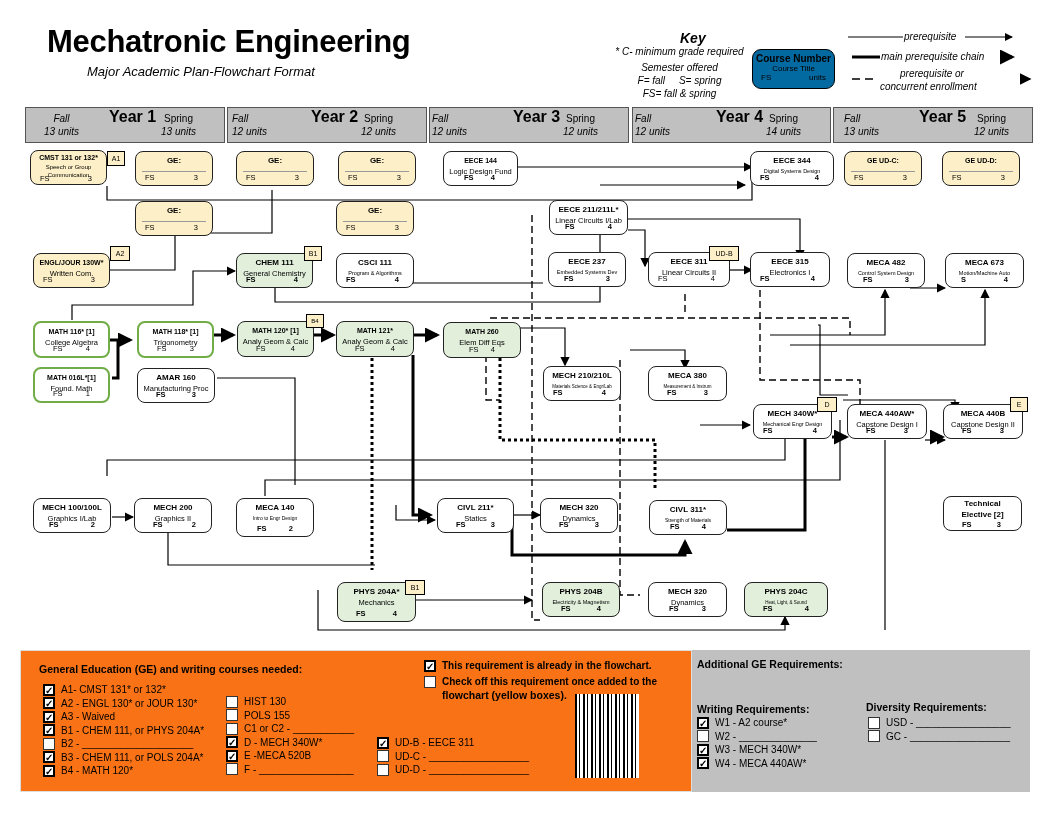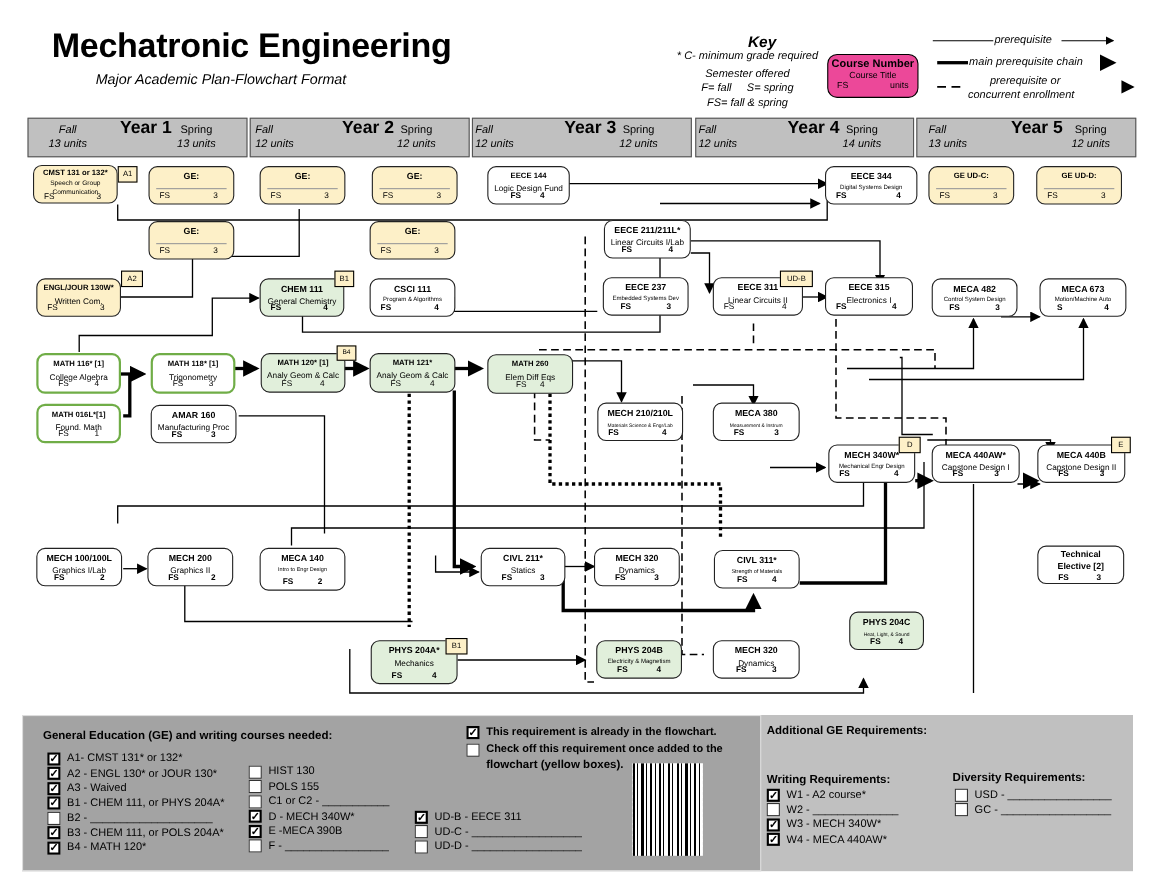--- a/index.html
+++ b/index.html
@@ -2,40 +2,40 @@
 <html><head>
 <meta charset="utf-8">
 <style>
   * { box-sizing: border-box; margin: 0; padding: 0; }
   body { width: 1055px; height: 814px; background: #fff; font-family: "Liberation Sans", sans-serif; position: relative; overflow: hidden; color: #000; }
   .abs { position: absolute; }
   .title { left: 47px; top: 24px; font-size: 31px; font-weight: bold; letter-spacing: -0.3px; }
   .subtitle { left: 87px; top: 64px; font-size: 13px; font-style: italic; }
   .key-title { left: 680px; top: 30px; font-size: 14px; font-weight: bold; font-style: italic; }
   .key-line { font-size: 10px; font-style: italic; text-align: center; }
-  .key-box { left: 752px; top: 49px; width: 83px; height: 40px; border: 1.5px solid #000; border-radius: 9px; background: #ec4899; text-align: center; font-size: 8px; }
+  .key-box { left: 752px; top: 49px; width: 83px; height: 40px; border: 1.5px solid #000; border-radius: 9px; background: #0369a1; text-align: center; font-size: 8px; }
   .key-box .num { font-weight: bold; font-size: 10px; margin-top: 3px; }
   .legend-label { font-size: 10px; font-style: italic; }
   .year-bar { top: 107px; height: 36px; background: #c0c0c0; border: 1.5px solid #555; }
   .yb-fall { position: absolute; left: 10px; top: 4px; font-size: 10px; font-style: italic; line-height: 13px; }
   .yb-year { position: absolute; top: 0; font-size: 16px; font-weight: bold; }
   .yb-spring { position: absolute; top: 4px; font-size: 10px; line-height: 13px; text-align: center; }
   .yb-spring i { font-style: italic; }
   .course { position: absolute; border: 1.3px solid #222; border-radius: 8px; background: #fff; text-align: center; font-size: 8px; line-height: 11px; padding-top: 3px; }
   .course.ge { background: #fdf0c8; }
   .course.green { background: #e1efdb; border-color: #222; }
   .course.green-ol { border: 2px solid #70ad47; }
   .course .cnum { font-weight: bold; font-size: 8px; }
   .course .ctitle { font-size: 7.5px; }
   .course .ctitle.small { font-size: 5px; }
   .course .cfoot { position: absolute; left: 9px; right: 14px; bottom: 2px; display: flex; justify-content: space-between; font-size: 7.5px; font-weight: bold; }
   .course.ge .cfoot, .course.green-ol .cfoot { font-weight: normal; }
   .course .rule { position: absolute; left: 6px; right: 6px; bottom: 13px; border-top: 1px solid #999; }
   .tag { position: absolute; border: 1.5px solid #000; background: #fdf0c8; font-size: 7px; text-align: center; line-height: 13px; height: 15px; }
-  .panel-left { left: 20px; top: 650px; width: 672px; height: 142px; background: #a3a3a3; border: 1px solid #ddd; }
+  .panel-left { left: 20px; top: 650px; width: 672px; height: 142px; background: #f97316; border: 1px solid #ddd; }
   .panel-right { left: 692px; top: 650px; width: 338px; height: 142px; background: #c0c0c0; }
   .ph { font-size: 10.5px; font-weight: bold; }
   .chk { display: flex; align-items: center; font-size: 10px; height: 13.5px; }
   .box { width: 12px; height: 12px; border: 1.2px solid #333; background: #fff; margin-right: 6px; flex: none; position: relative; font-size: 11px; line-height: 10px; text-align: center; font-weight: bold; }
   .box.on { border: 2px solid #000; }
   .box.on::after { content: "\2713"; position: absolute; left: 0; top: 0; width: 100%; font-size: 10px; line-height: 9px; }
   .qr { left: 575px; top: 694px; width: 64px; height: 84px; background:
     repeating-linear-gradient(90deg, #000 0 2px, #fff 2px 4px, #000 4px 5px, #fff 5px 8px),
     repeating-linear-gradient(0deg, transparent 0 3px, rgba(255,255,255,0.7) 3px 5px); }
   svg.wires { position: absolute; left: 0; top: 0; width: 1055px; height: 814px; pointer-events: none; }
@@ -503,21 +503,21 @@
     </div>
 </div>
 <div class="course" style="left:648px;top:582px;width:79px;height:35px;">
   <div class="cnum">MECH 320</div>
   <div class="ctitle">Dynamics</div>
   <div class="cfoot" style="left:20px;right:20px;">
       <span>FS</span>
       <span>3</span>
     </div>
 </div>
-<div class="course green" style="left:744px;top:556px;width:68px;height:35px;margin-left:28px;">
+<div class="course green" style="left:744px;top:582px;width:84px;height:35px;">
   <div class="cnum">PHYS 204C</div>
   <div class="ctitle small" style="font-size:4.5px;">Heat, Light, &amp; Sound</div>
   <div class="cfoot" style="left:18px;right:18px;">
       <span>FS</span>
       <span>4</span>
     </div>
 </div>
 
 <div class="abs panel-left">
   <div class="abs ph" style="left:18px;top:12px;">General Education (GE) and writing courses needed:</div>
@@ -563,21 +563,21 @@
       <div class="chk">
         <span class="box"></span>
         <span>C1 or C2 - ___________</span>
       </div>
       <div class="chk">
         <span class="box on"></span>
         <span>D - MECH 340W*</span>
       </div>
       <div class="chk">
         <span class="box on"></span>
-        <span>E -MECA 390B</span>
+        <span>E -MECA 520B</span>
       </div>
       <div class="chk">
         <span class="box"></span>
         <span>F - _________________</span>
       </div>
     </div>
   <div class="abs" style="left:356px;top:85px;" id="col3">
       <div class="chk">
         <span class="box on"></span>
         <span>UD-B - EECE 311</span>

